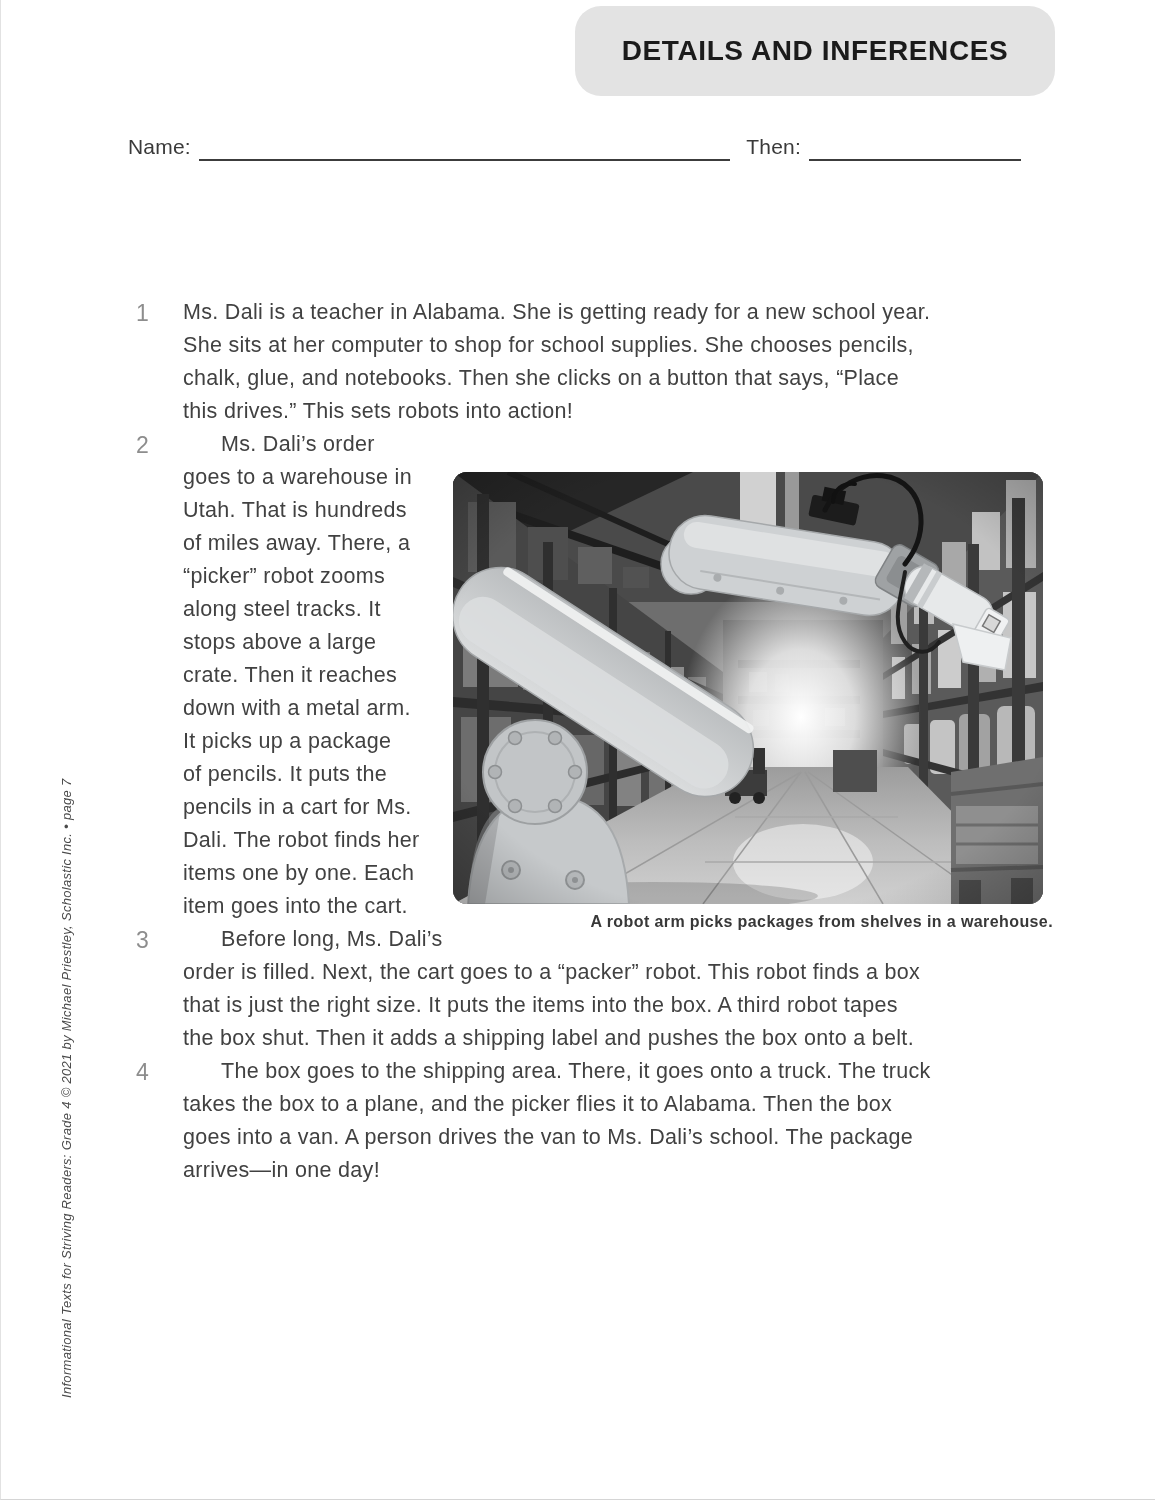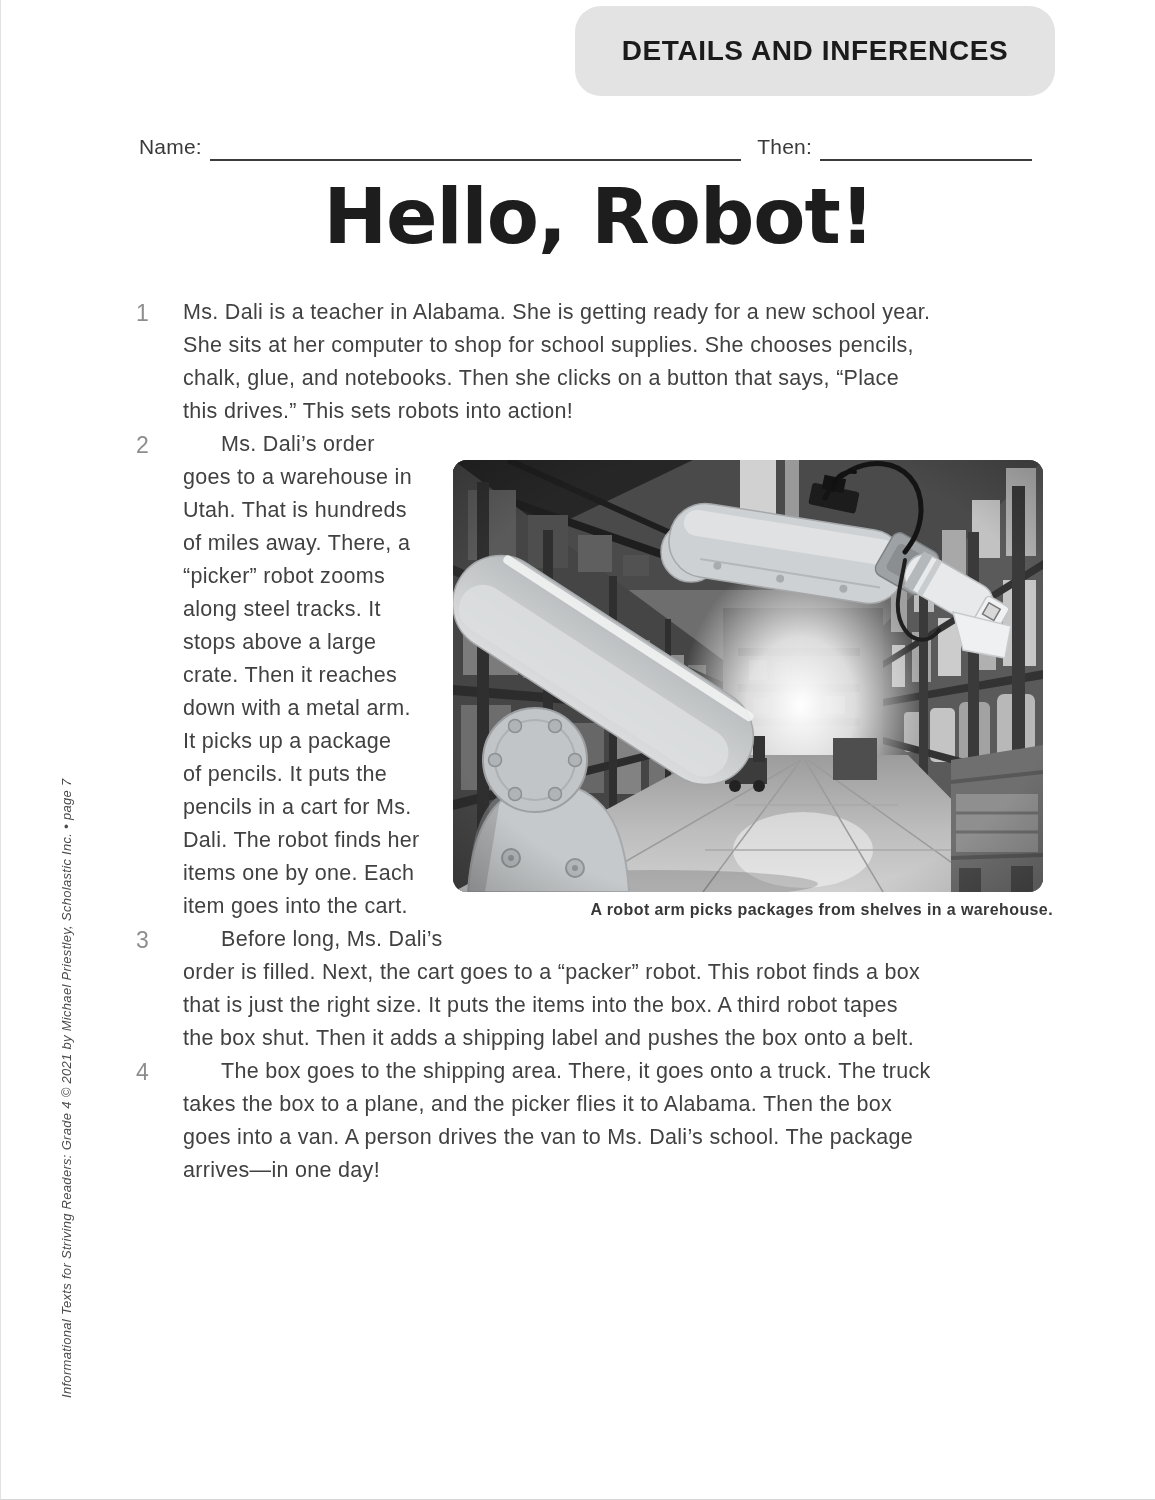--- a/index.html
+++ b/index.html
@@ -12,21 +12,21 @@
   .badge {
     position:absolute; left:574px; top:6px; width:480px; height:90px;
     background:#e3e3e3; border-radius:26px;
     display:flex; align-items:center; justify-content:center;
   }
   .badge span {
     font-size:28px; font-weight:bold; letter-spacing:0.6px; color:#1b1b1b;
   }
   
   .name-date {
-    position:absolute; left:138px; top:131px; width:893px; height:30px;
+    position:absolute; left:127px; top:131px; width:893px; height:30px;
     display:flex; align-items:flex-end; font-size:21px; color:#3a3a3a; letter-spacing:0.2px;
   }
   .nd-label { padding-bottom:2px; }
   .nd-line { border-bottom:2px solid #3c3c3c; height:24px; }
   .nd-line.name { flex:1; margin:0 16px 0 8px; }
   .nd-line.date { width:212px; margin-left:8px; }
   
   .title {
     position:absolute; left:40px; top:172px; width:1115px; margin:0;
     text-align:center; font-family:"DejaVu Sans", sans-serif; font-weight:bold;
@@ -39,21 +39,21 @@
   }
   .para { position:relative; margin:0; }
   .pnum {
     position:absolute; left:-47px; top:1px; width:34px;
     font-size:23px; color:#8d8d8d;
   }
   .body-text { margin:0; white-space:pre-line; }
   .body-text.first-indent { text-indent:38px; }
   
   .photo-figure {
-    float:right; width:610px; margin:32px -40px 6px 8px;
+    float:right; width:610px; margin:44px -40px 6px 8px;
   }
   .photo {
     width:590px; height:432px; border-radius:14px; overflow:hidden; background:#6e6e6e;
   }
   .photo svg { display:block; }
   .photo-figure figcaption {
     margin-top:7px; padding-right:10px; text-align:right;
     font-size:16px; font-weight:bold; letter-spacing:0.4px; color:#383838;
     line-height:21px; white-space:nowrap;
   }
@@ -74,21 +74,20 @@
     <span>DETAILS AND INFERENCES</span>
   </div>
 
   <div class="name-date">
     <span class="nd-label">Name:</span>
     <span class="nd-line name"></span>
     <span class="nd-label">Then:</span>
     <span class="nd-line date"></span>
   </div>
 
-  <h1 class="title">Hello, Robot!</h1>
 
   <div class="article">
 
     <div class="para">
       <span class="pnum">1</span>
       <p class="body-text">Ms. Dali is a teacher in Alabama. She is getting ready for a new school year.
 She sits at her computer to shop for school supplies. She chooses pencils,
 chalk, glue, and notebooks. Then she clicks on a button that says, “Place
 this drives.” This sets robots into action!</p>
     </div>

